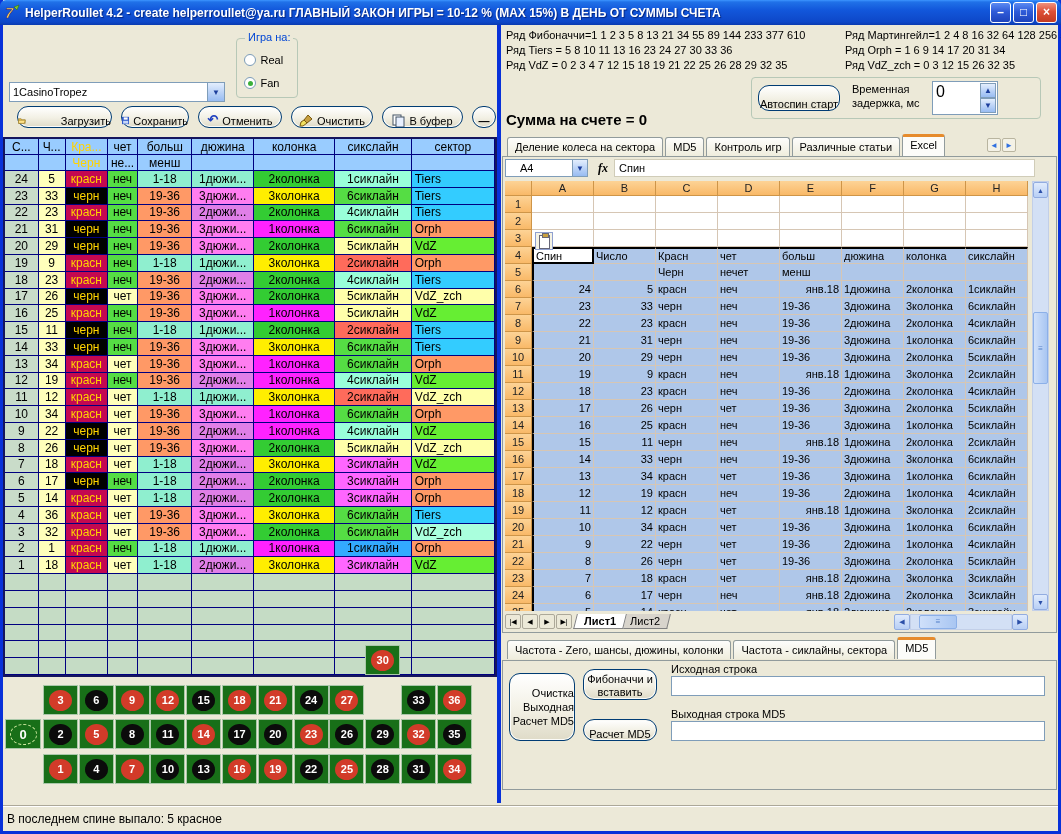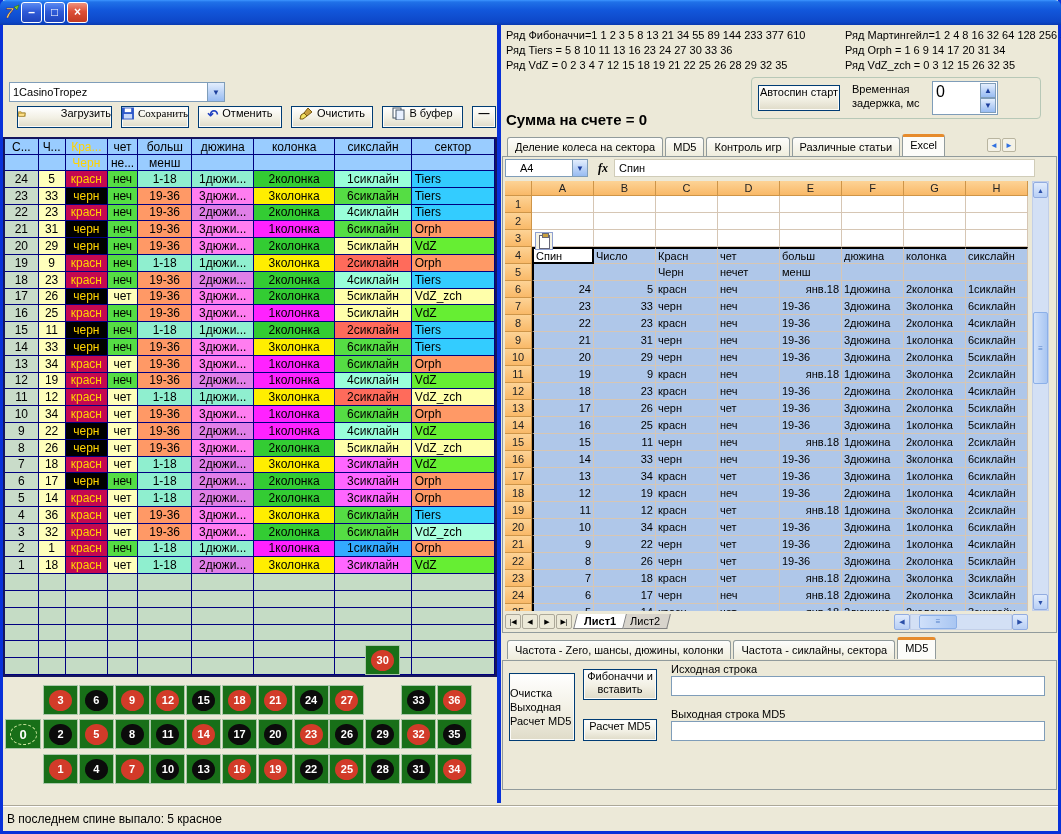--- a/index.html
+++ b/index.html
@@ -25,23 +25,23 @@
   .right-panel { flex:1; position:relative; background:#ECE9D8; }
   .statusbar { position:absolute; left:0; right:0; bottom:0; height:25px; background:#ECE9D8;
     border-top:1px solid #FFFFFF; box-shadow:0 -1px 0 #ACA899; font-size:12px;
     display:flex; align-items:center; padding-left:4px; color:#000; }
   
   .groupbox { position:absolute; border:1px solid #B7C8B7; border-radius:4px; }
   .groupbox .cap { position:absolute; top:-8px; left:8px; background:#ECE9D8; padding:0 3px;
     color:#0046D5; font-size:11px; }
   .lbl { font-size:11px; color:#000; }
   .tbox { background:#fff; border:1px solid #7F9DB9; font-size:11px; }
-  .xp-btn { border:1px solid #003C74; border-radius:0; font-size:11px; color:#000;
+  .xp-btn { border:1px solid #003C74; border-radius:11px; font-size:11px; color:#000;
     background:linear-gradient(180deg,#FFFFFF,#F2F0E4 55%,#DFDBC8);
-    display:flex; align-items:flex-start; justify-content:center; gap:4px;
+    display:flex; align-items:flex-end; justify-content:center; gap:4px;
     box-shadow:inset 0 0 0 1px #FBFBF8; }
   .combo { position:absolute; background:#fff; border:1px solid #7F9DB9; font-size:11px;
     display:flex; align-items:center; }
   .combo .txt { flex:1; padding-left:3px; }
   .combo .arrow, .spin-arrow { width:17px; height:100%;
     background:linear-gradient(180deg,#E3EEFD,#BDD4F7 50%,#98BCF2); border-left:1px solid #7F9DB9;
     color:#1C3E9C; font-size:8px; display:flex; align-items:center; justify-content:center; }
   .radio { width:12px; height:12px; border-radius:50%; border:1px solid #7C9CB8; background:#fff;
     display:inline-block; position:relative; vertical-align:-2px; }
   .radio.sel::after { content:""; position:absolute; left:3px; top:3px; width:5px; height:5px;
@@ -117,47 +117,59 @@
 <body>
 
 <div class="window">
 
   <div class="titlebar">
     <svg class="app-icon" viewBox="0 0 17 17">
       <rect x="0" y="1" width="15" height="15" fill="none"></rect>
       <text x="1" y="14" font-size="15" font-weight="bold" font-style="italic" fill="#FFD24A" stroke="#2B2B8F" stroke-width="0.6">7</text>
       <path d="M10 3 L15 1 L13 6 Z" fill="#7CCB2A" stroke="#336600" stroke-width="0.5"></path>
     </svg>
+    <div class="title">HelperRoullet 4.2 - create helperroullet@ya.ru ГЛАВНЫЙ ЗАКОН ИГРЫ = 10-12 % (MAX 15%) В ДЕНЬ ОТ СУММЫ СЧЕТА</div>
     <div class="win-btns">
       <div class="win-btn">–</div>
       <div class="win-btn">□</div>
       <div class="win-btn close">×</div>
     </div>
   </div>
 
   <div class="content">
 
     <div class="left-panel">
 
 
+      <div class="groupbox" style="left:233px; top:13px; width:62px; height:60px;">
+        <span class="cap">Игра на:</span>
+        <div style="position:absolute; left:7px; top:11px;">
+          <span class="radio"></span>
+          <span class="lbl">Real</span>
+        </div>
+        <div style="position:absolute; left:7px; top:34px;">
+          <span class="radio sel"></span>
+          <span class="lbl">Fan</span>
+        </div>
+      </div>
 
       <div class="combo" style="left:6px; top:57px; width:216px; height:20px;">
         <span class="txt">1CasinoTropez</span>
         <span class="arrow">▼</span>
       </div>
 
       <div style="position:absolute; left:14px; top:81px; display:flex; gap:9px;">
         <div class="xp-btn" style="width:95px; height:22px;gap:35px;">
           <svg width="15" height="13" viewBox="0 0 15 13">
               <path d="M1 3 h5 l1 2 h7 v7 h-13 z" fill="#F4C84C" stroke="#8A6D1C"></path>
               <path d="M1 6 h13 l-2 6 h-11 z" fill="#FFE28A" stroke="#8A6D1C"></path>
             </svg>
           <span>Загрузить</span>
         </div>
-        <div class="xp-btn" style="width:68px; height:22px;font-family:Liberation Serif, serif;">
+        <div class="xp-btn" style="width:68px; height:22px;">
           <svg width="13" height="13" viewBox="0 0 13 13">
               <rect x="0" y="0" width="13" height="13" fill="#2E58C8"></rect>
               <rect x="3" y="1" width="7" height="4" fill="#fff"></rect>
               <rect x="2" y="7" width="9" height="5" fill="#C8D8F8"></rect>
             </svg>
           <span>Сохранить</span>
         </div>
         <div class="xp-btn" style="width:84px; height:22px;">
           <span style="color:#2040C0; font-weight:bold; font-size:13px;">↶</span>
           <span>Отменить</span>

